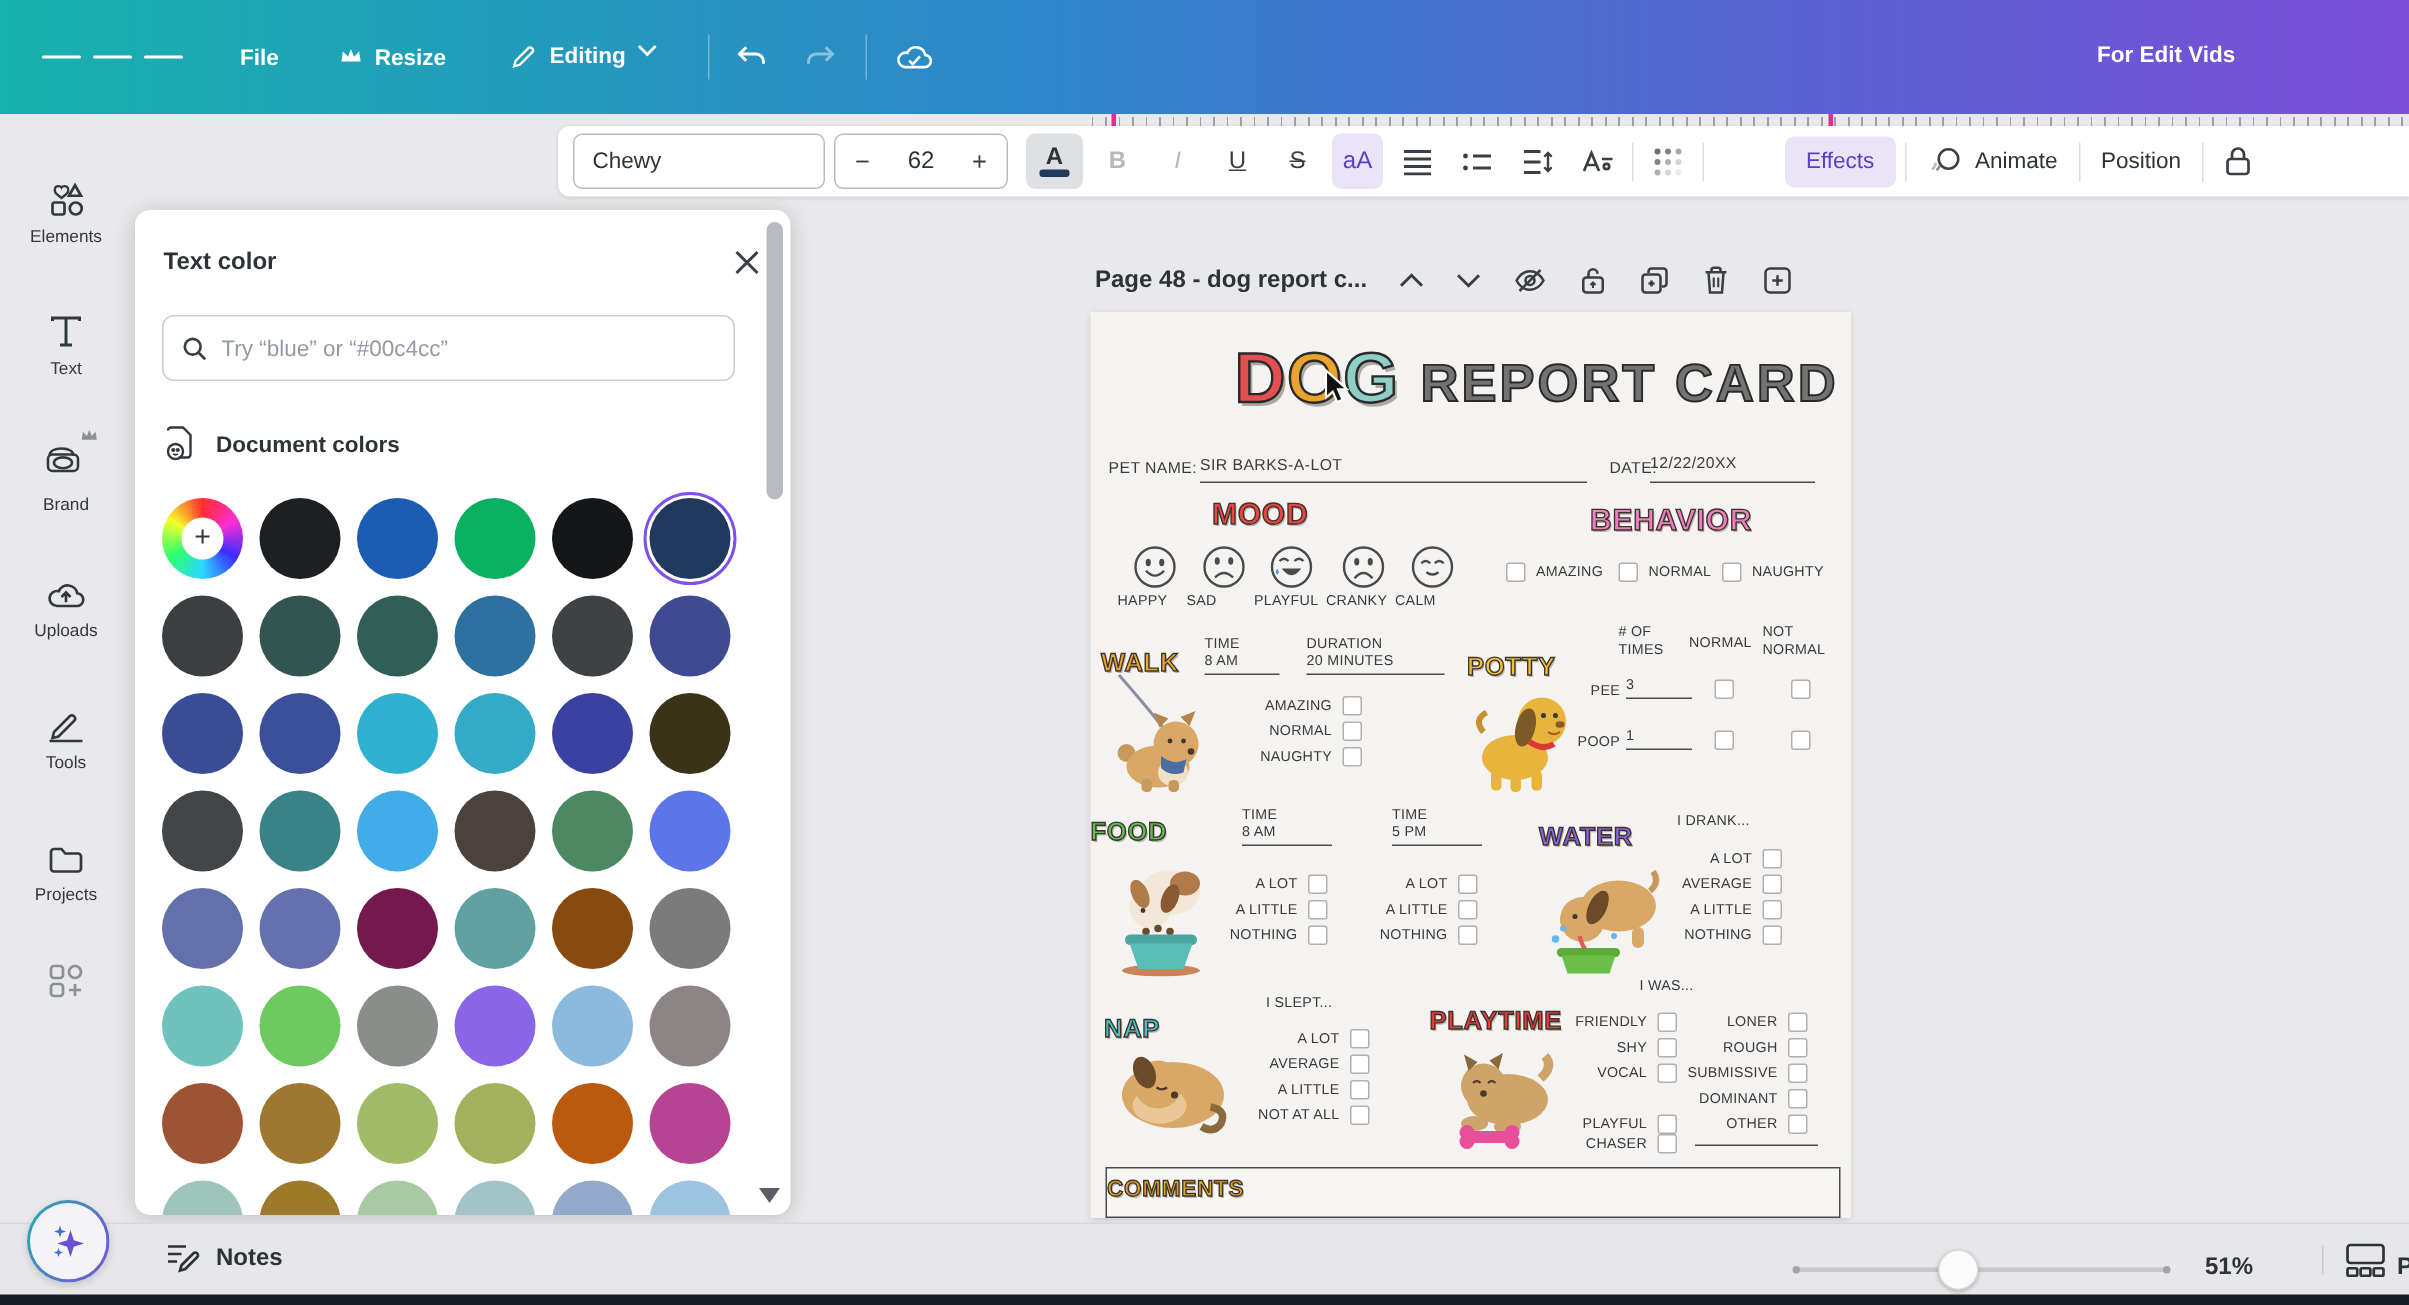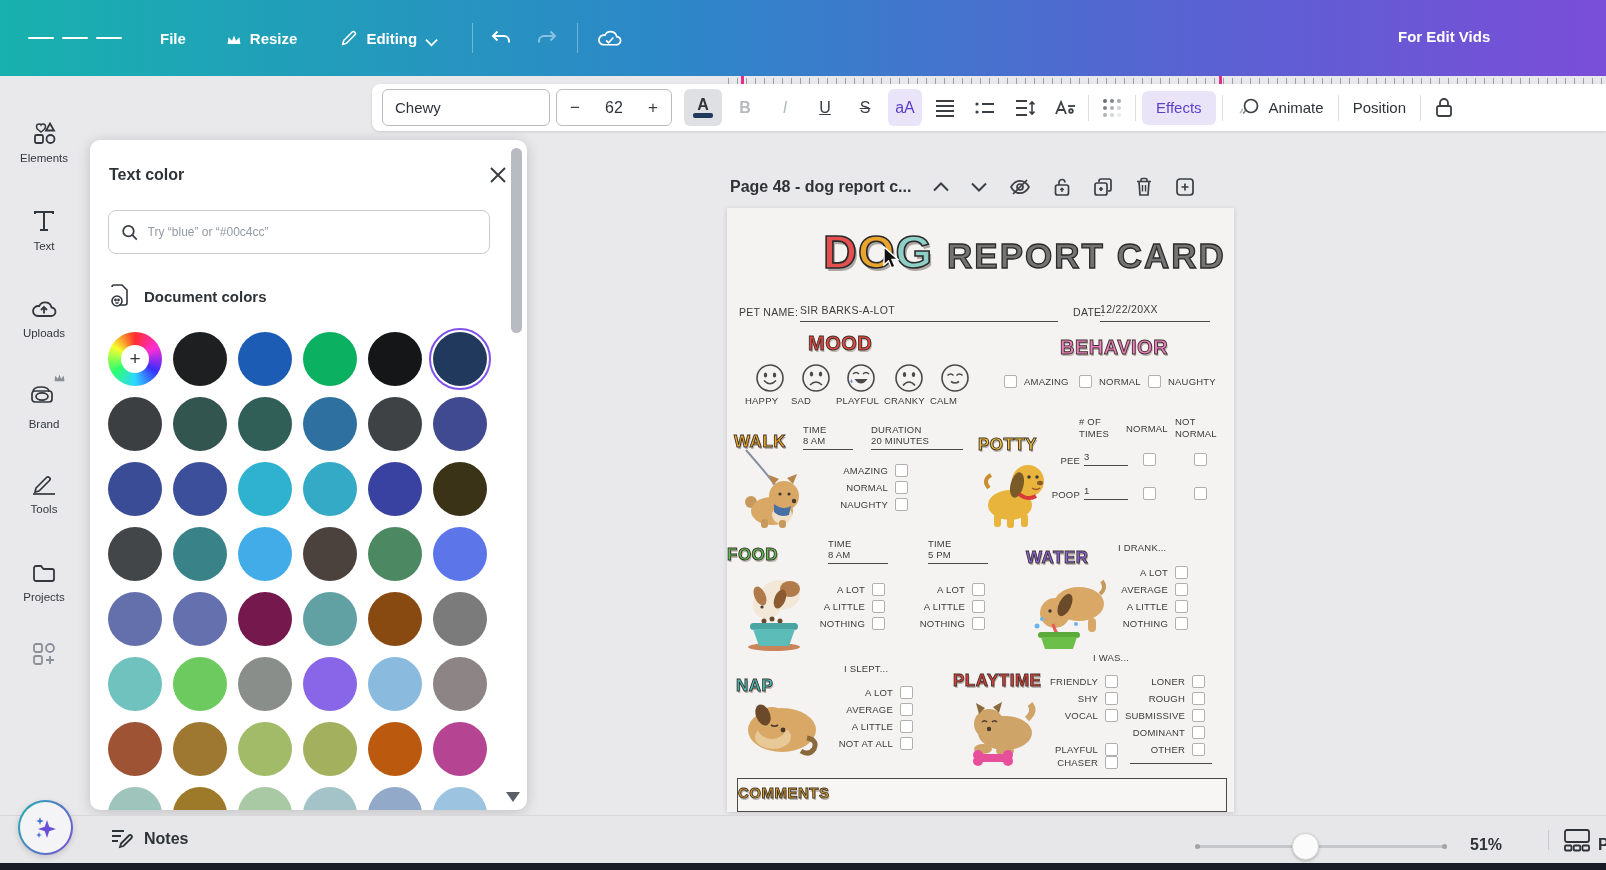--- a/index.html
+++ b/index.html
@@ -5,21 +5,21 @@
   * { margin:0; padding:0; box-sizing:border-box; }
   html,body { background:#555; }
   body { font-family:"Liberation Sans", sans-serif; }
   .screen { position:relative; width:1606px; height:870px; background:#e9e9eb; overflow:hidden; }
   .abs { position:absolute; }
 
   
   .topbar { position:absolute; left:0; top:0; width:1606px; height:76px;
     background:linear-gradient(90deg, var(--topbar-start) 0%, var(--topbar-mid) 42%, #5a61d2 75%, var(--topbar-end) 100%);
     display:flex; align-items:center; color:#fff; z-index:40; }
-  .tb-item { display:flex; align-items:flex-end; gap:8px; font-size:15px; font-weight:700; color:#fff; cursor:pointer; }
+  .tb-item { display:flex; align-items:flex-start; gap:8px; font-size:15px; font-weight:700; color:#fff; cursor:pointer; }
   .tb-sep { width:1px; height:30px; background:rgba(255,255,255,.35); }
   .hamburger span { display:block; width:26px; height:2.5px; background:#fff; border-radius:2px; margin:5px 0; }
   .dim { opacity:.45; }
 
   .avatar { position:absolute; left:1572px; top:16px; width:44px; height:44px; border-radius:50%;
     background:var(--avatar-bg); color:#fff; font-weight:700; font-size:18px; display:flex; align-items:center; justify-content:center; }
 
   
   .ruler { position:absolute; left:660px; top:76px; width:946px; height:8px; }
   .ruler::before { content:""; position:absolute; left:68px; right:0; bottom:0; height:6px;
@@ -35,21 +35,21 @@
   .size-box { width:116px; height:37px; border:1px solid #b9bcc2; border-radius:6px; display:flex; align-items:center;
     justify-content:space-between; padding:0 10px; font-size:16px; color:#2e3338; background:#fff; }
   .size-btn { cursor:pointer; font-size:17px; color:#3a3f45; padding:0 3px; }
   .tbtn { min-width:34px; height:37px; border-radius:6px; display:flex; align-items:center; justify-content:center;
     cursor:pointer; font-size:16px; }
   .color-btn { width:38px; background:#dfe0e4; flex-direction:column; gap:1px; }
   .color-btn .a { font-size:16px; font-weight:700; color:#2e3338; line-height:14px; }
   .color-btn .bar { width:20px; height:5px; border-radius:2px; background:var(--selected-text-color); }
   .disabled { color:#b6b9be; }
   .pill { background:var(--toolbar-pill-bg); color:var(--toolbar-pill-text); }
-  .fx-pill { padding:0 14px; height:34px; font-size:15px; font-weight:400; }
+  .fx-pill { padding:0 14px; height:34px; font-size:15px; font-weight:400;margin-left:48px; }
   .tool-sep { width:1px; height:26px; background:#dcdee2; }
   .tlabel { font-size:15px; color:#2e3338; padding:0 8px; cursor:pointer; display:flex; gap:8px; align-items:center; }
 
   
   .sidebar { position:absolute; left:0; top:76px; width:88px; bottom:0; display:flex; flex-direction:column;
     align-items:center; padding-top:22px; z-index:20; }
   .side-item { width:76px; height:88px; display:flex; flex-direction:column; align-items:center; justify-content:center;
     gap:6px; color:#33383f; cursor:pointer; border-radius:8px; }
   .side-item .lbl { font-size:11.5px; color:#33383f; }
   .magic-btn { position:absolute; left:18px; top:800px; width:55px; height:55px; border-radius:50%; background:#f4f4f6;
@@ -59,21 +59,21 @@
     display:flex; align-items:center; justify-content:center; cursor:pointer; z-index:45; box-shadow:0 2px 6px rgba(0,0,0,.15); }
 
   
   .panel { position:absolute; left:90px; top:140px; width:437px; height:670px; background:#fff; border-radius:10px;
     box-shadow:0 2px 14px rgba(0,0,0,.18); z-index:25; overflow:hidden; }
   .panel-title { position:absolute; left:19px; top:26px; font-size:16px; font-weight:700; color:#2e3338; }
   .panel-close { position:absolute; right:16px; top:22px; width:26px; height:26px; display:flex; align-items:center;
     justify-content:center; cursor:pointer; color:#3a3f45; }
   .search-box { position:absolute; left:18px; top:70px; width:382px; height:44px; border:1.5px solid #c9ccd2;
     border-radius:8px; display:flex; align-items:center; padding:0 12px; gap:9px; background:#fff; }
-  .search-box input { border:none; outline:none; font-size:12px; color:#2e3338; width:100%; background:transparent;
+  .search-box input { border:none; outline:none; font-size:15px; color:#2e3338; width:100%; background:transparent;
     font-family:"Liberation Sans", sans-serif; }
   .search-box input::placeholder { color:#949aa3; }
   .doc-colors-hdr { position:absolute; left:19px; top:144px; display:flex; align-items:center; gap:13px;
     font-size:15px; font-weight:700; color:#2e3338; }
   .swatch-grid { position:absolute; left:18px; top:192px; display:grid; grid-template-columns:repeat(6,54px);
     gap:11px; }
   .swatch { width:54px; height:54px; border-radius:50%; cursor:pointer; position:relative; }
   .swatch.selected { outline:2.5px solid var(--accent-purple); outline-offset:2px; }
   .swatch.wheel { background:conic-gradient(#ff2d2d,#ff2dd2,#3a2dff,#2dd7ff,#2dff6e,#f4ff2d,#ff2d2d); }
   .wheel-plus { position:absolute; left:13px; top:13px; width:28px; height:28px; border-radius:50%; background:#fff;
@@ -277,38 +277,38 @@
       <span class="lbl">Elements</span>
     </div>
     <div class="side-item">
       <svg width="26" height="26" viewBox="0 0 26 26" fill="none" stroke="#33383f" stroke-width="2">
           <path d="M4 6 V4 H22 V6"></path>
           <path d="M13 4 V22 M9 22 H17"></path>
         </svg>
       <span class="lbl">Text</span>
     </div>
     <div class="side-item">
-      <svg width="28" height="24" viewBox="0 0 28 24" fill="none" stroke="#33383f" stroke-width="1.8">
-          <path d="M8 19 a5 5 0 1 1 1.2-9.86 A6.5 6.5 0 0 1 21.5 10.5 a4.25 4.25 0 0 1 -0.5 8.5 Z"></path>
-          <path d="M14 16.5 V10.5 M11 13 L14 10 L17 13"></path>
-        </svg>
-      <span class="lbl">Uploads</span>
-    </div>
-    <div class="side-item">
       <span style="position:relative">
         <svg width="28" height="26" viewBox="0 0 28 26" fill="none" stroke="#33383f" stroke-width="1.7">
             <path d="M3 10 C3 7 6 5 11 5 C16 5 19 7 19 10"></path>
             <rect x="2" y="9" width="20" height="11" rx="3"></rect>
             <ellipse cx="12" cy="14.5" rx="6" ry="3.6"></ellipse>
           </svg>
         <svg style="position:absolute; right:-8px; top:-9px" width="13" height="10" viewBox="0 0 20 16" fill="#8a8f98">
             <path d="M2 13 L3.2 4.5 L7.5 9 L10 2.5 L12.5 9 L16.8 4.5 L18 13 Z"></path>
           </svg>
       </span>
       <span class="lbl">Brand</span>
+    </div>
+    <div class="side-item">
+      <svg width="28" height="24" viewBox="0 0 28 24" fill="none" stroke="#33383f" stroke-width="1.8">
+          <path d="M8 19 a5 5 0 1 1 1.2-9.86 A6.5 6.5 0 0 1 21.5 10.5 a4.25 4.25 0 0 1 -0.5 8.5 Z"></path>
+          <path d="M14 16.5 V10.5 M11 13 L14 10 L17 13"></path>
+        </svg>
+      <span class="lbl">Uploads</span>
     </div>
     <div class="side-item">
       <svg width="28" height="24" viewBox="0 0 28 24" fill="none" stroke="#33383f" stroke-width="1.7">
           <path d="M6 15 L16.5 4.5 a2 2 0 0 1 2.8 0 l0.2 0.2 a2 2 0 0 1 0 2.8 L9 18 L5 19 Z"></path>
           <path d="M3 21 H25"></path>
         </svg>
       <span class="lbl">Tools</span>
     </div>
     <div class="side-item">
       <svg width="26" height="24" viewBox="0 0 26 24" fill="none" stroke="#33383f" stroke-width="1.8">

